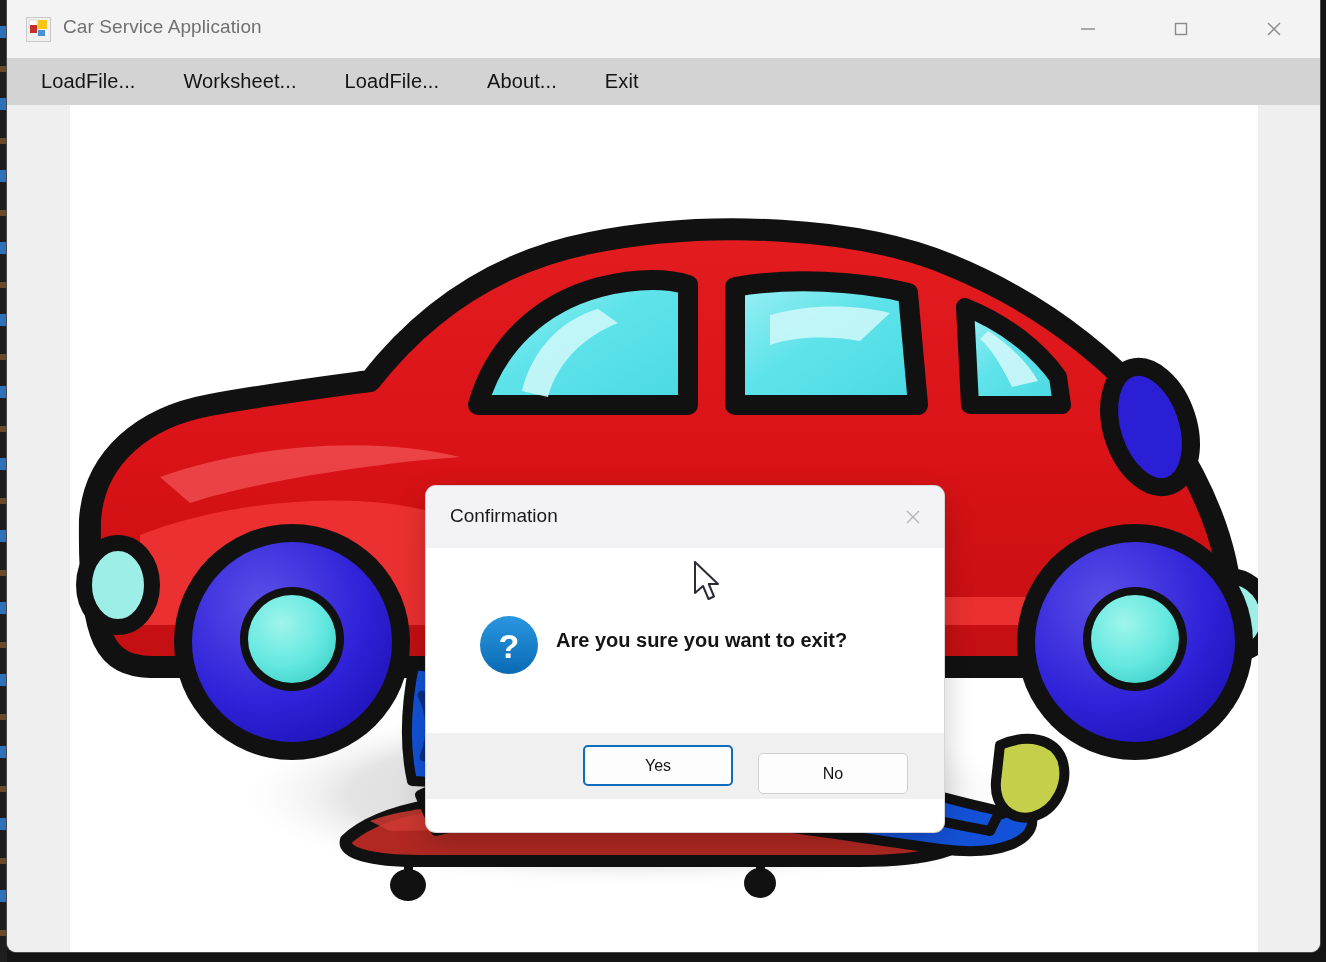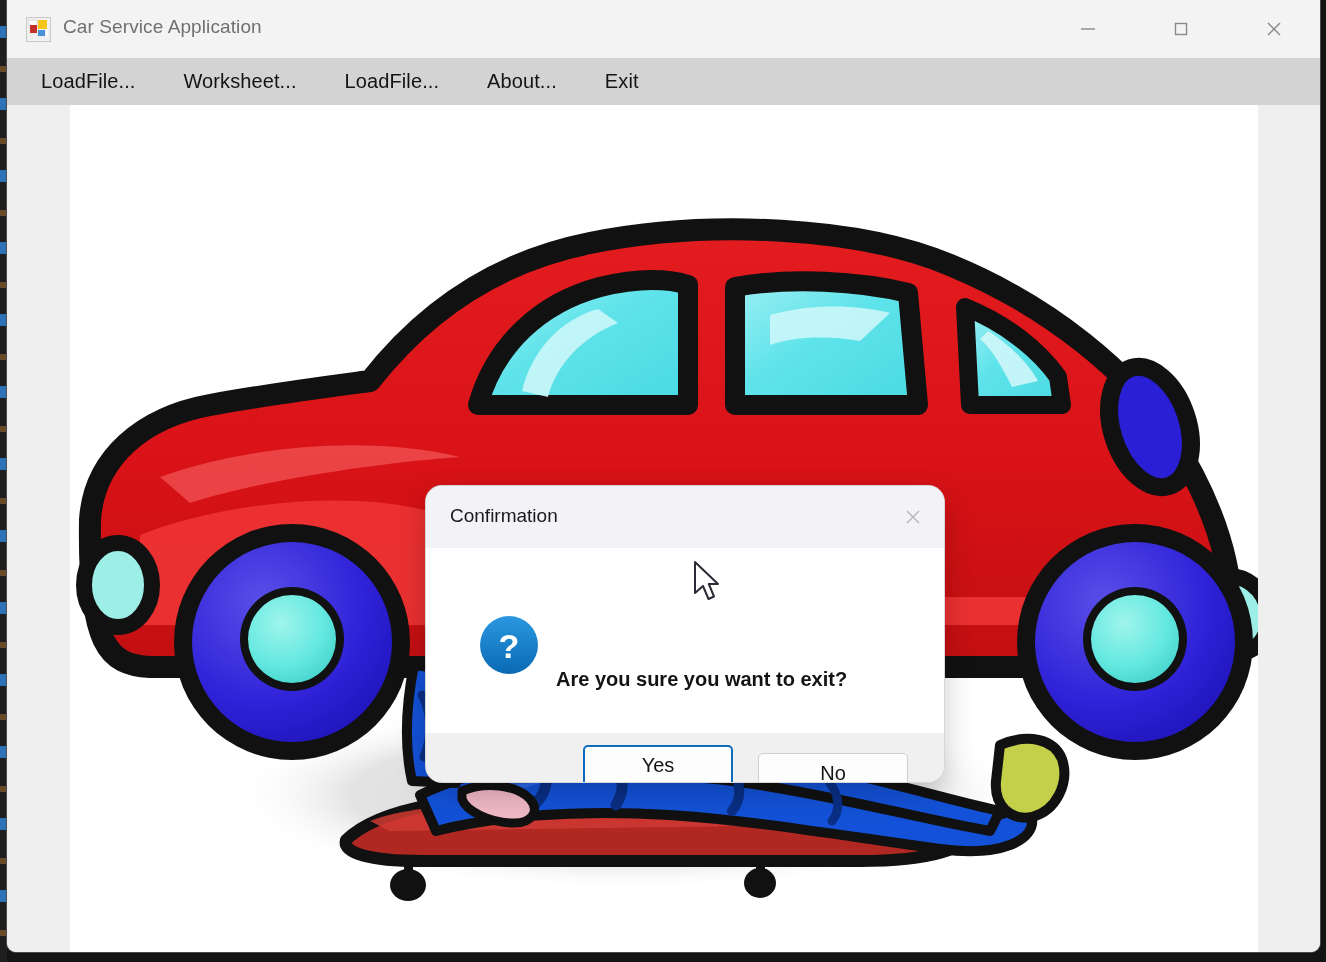--- a/index.html
+++ b/index.html
@@ -50,36 +50,36 @@
   
   #client{position:relative;height:847px;background:#efefef;}
 
   
   #picturebox{position:absolute;left:63px;top:0;width:1188px;height:847px;
      background:#ffffff;overflow:hidden;}
   #picturebox svg{display:block;width:100%;height:100%;}
 
   
   #dialog{
-    position:absolute;left:419px;top:381px;width:518px;height:296px;
-    background:#ffffff;border-radius:16px;overflow:hidden;
+    position:absolute;left:419px;top:381px;width:518px;height:346px;
+    background:#ffffff;border-radius:10px;overflow:hidden;
     box-shadow:0 0 0 1px #d6d6d6, 0 10px 30px rgba(0,0,0,.22);
   }
   #dlg-titlebar{position:relative;height:62px;background:#f3f3f7;}
   #dlg-title{position:absolute;left:24px;top:19px;font-size:19px;color:#1a1a1a;}
   #dlg-close{position:absolute;right:0;top:0;width:62px;height:62px;
      display:flex;align-items:center;justify-content:center;cursor:default;}
   #dlg-body{position:relative;height:185px;background:#ffffff;}
   #dlg-icon{position:absolute;left:54px;top:68px;width:58px;height:58px;}
   #dlg-message{position:absolute;left:130px;top:81px;font-size:20px;color:#141414;
-     font-weight:bold;white-space:nowrap;margin-top:39px;}
+     font-weight:bold;white-space:nowrap;}
   #dlg-footer{position:relative;height:66px;background:#f0f0f0;}
   .dlg-btn{position:absolute;top:12px;height:41px;width:150px;
      background:#fdfdfd;border-radius:5px;display:flex;align-items:center;
-     justify-content:center;font-size:20px;color:#141414;cursor:default;
+     justify-content:center;font-size:16px;color:#141414;cursor:default;
      box-sizing:border-box;}
   #btn-yes{left:157px;border:2px solid #0f6cbd;}
   #btn-no{left:332px;border:1px solid #cfcfcf;margin-top:8px;}
 
   
   #cursor{position:absolute;left:686px;top:455px;width:34px;height:46px;
      pointer-events:none;}
 </style>
 </head>
 <body>

